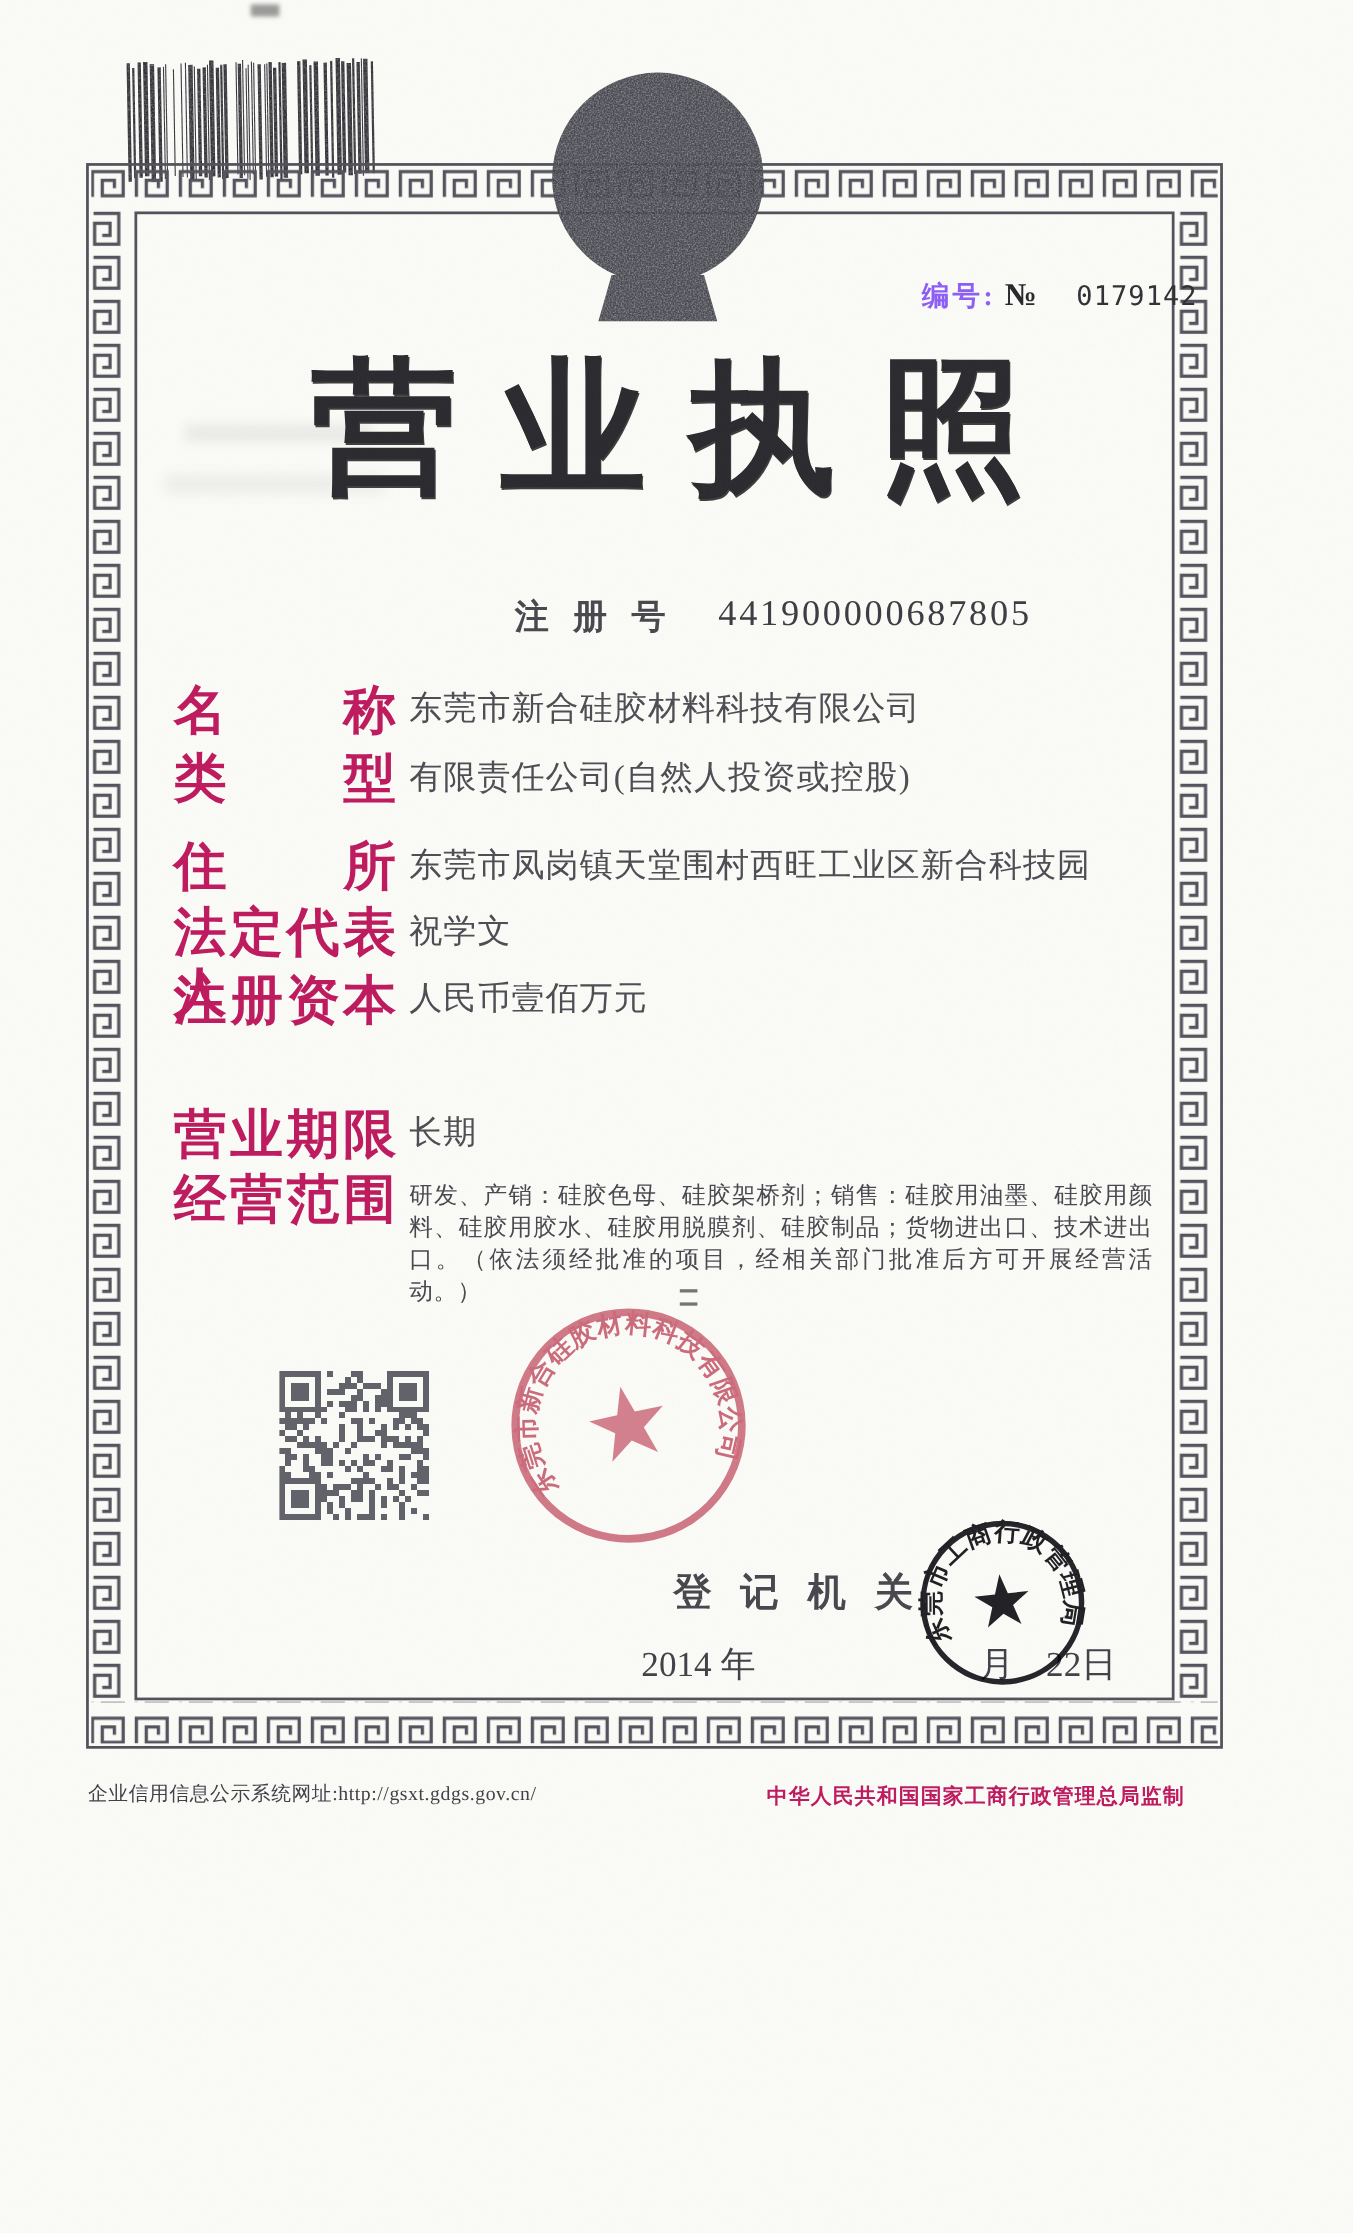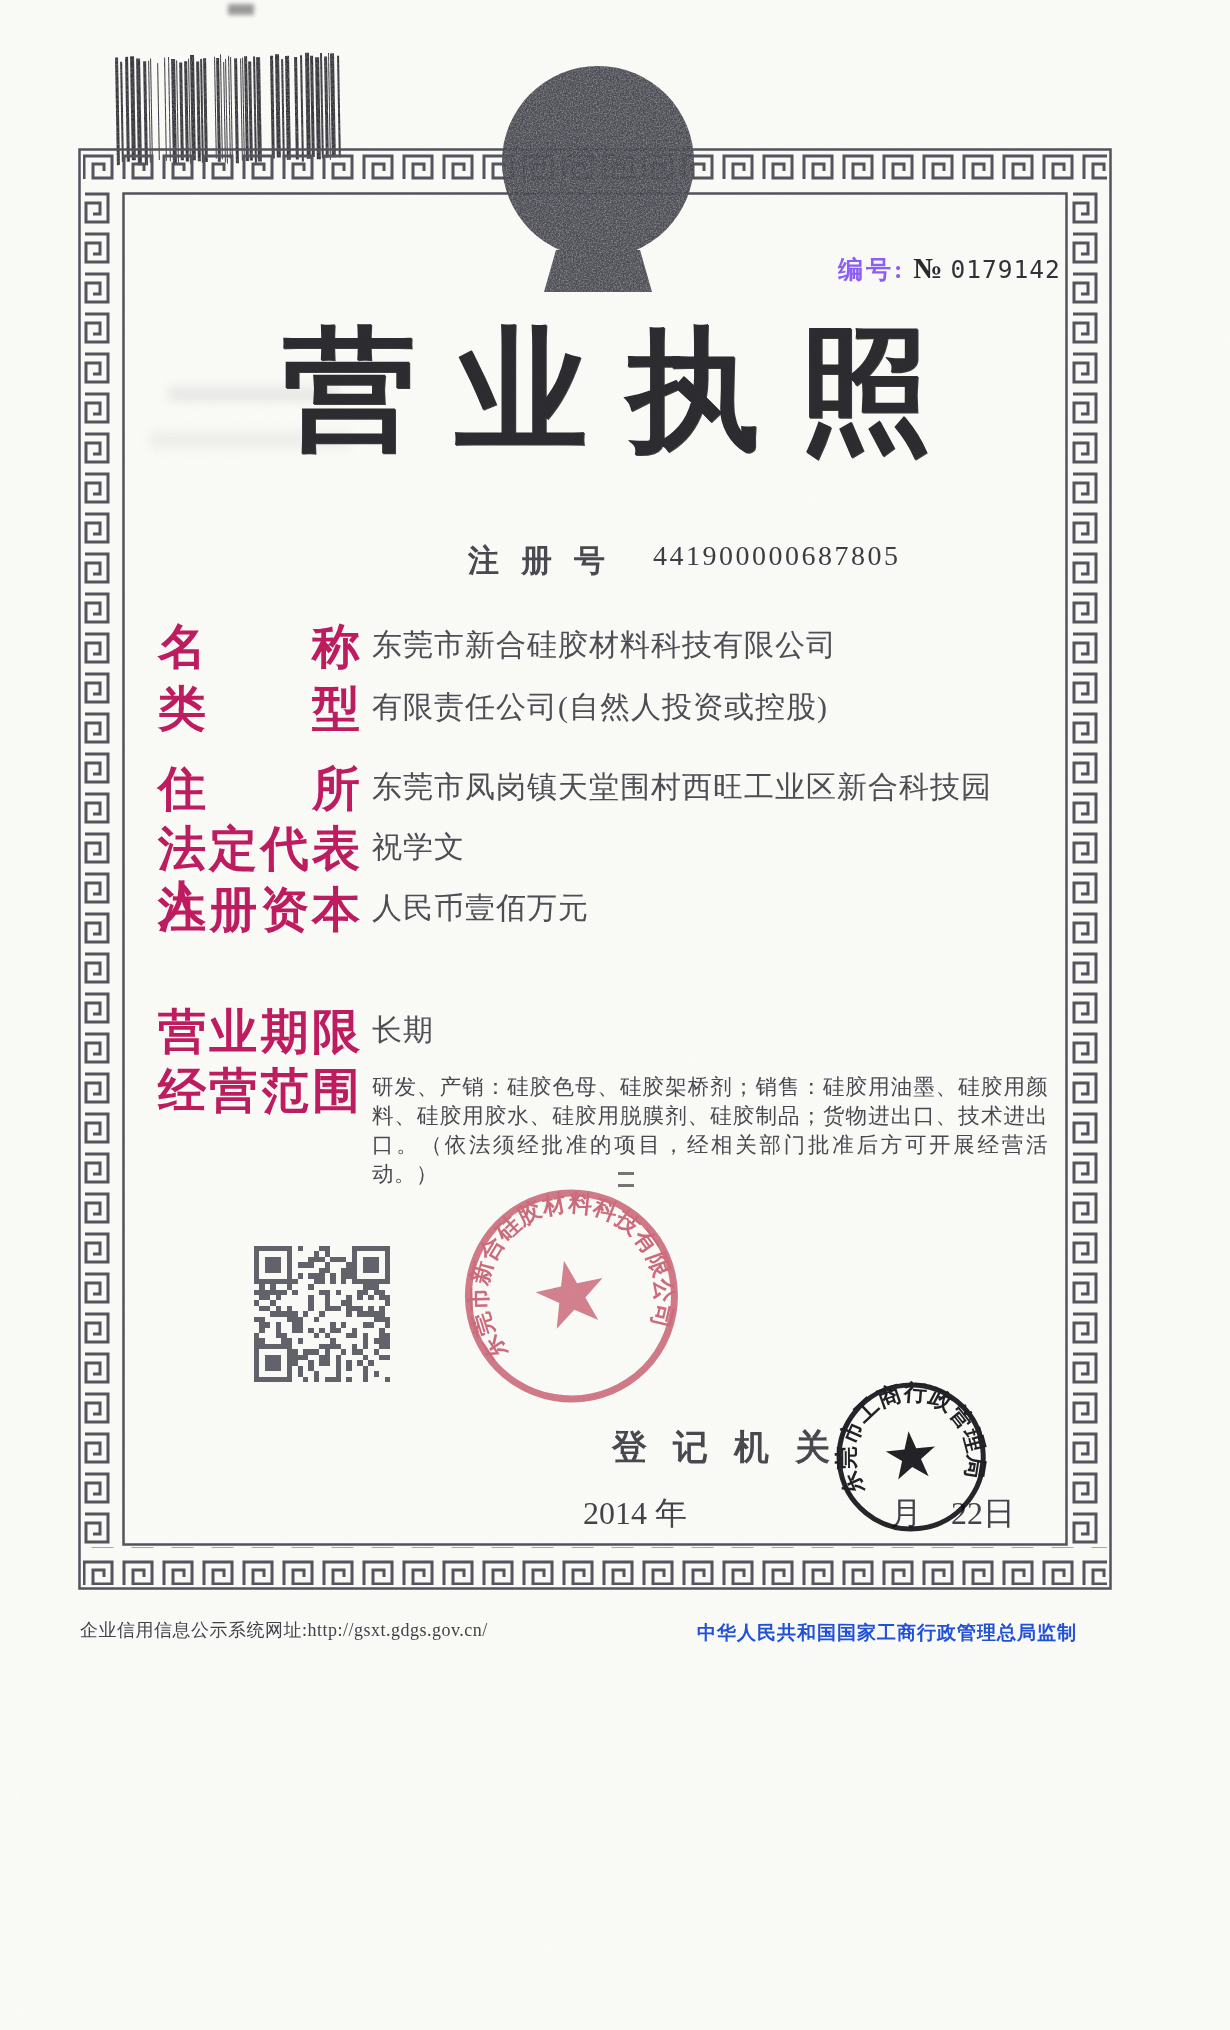--- a/index.html
+++ b/index.html
@@ -13,29 +13,29 @@
   .sm-ghost2{left:150px;top:432px;width:200px;height:16px;background:#777;filter:blur(6px);opacity:.10;}
   .sm-scope-end{left:618px;top:1172px;width:16px;height:9px;border-top:3px solid #3a3a3a;border-bottom:3px solid #3a3a3a;opacity:.7;z-index:2;}
 
   #barcode{left:112px;top:52px;width:235px;height:118px;transform:rotate(-1deg);}
   #frame{left:78px;top:148px;width:1034px;height:1442px;z-index:1;}
   #emblem{left:492px;top:62px;width:212px;height:238px;z-index:3;opacity:.94;}
 
   .serial{left:838px;top:252px;z-index:2;display:flex;align-items:baseline;gap:8px;white-space:nowrap;}
   .serial .s-label{font-size:25px;letter-spacing:3px;color:#8b5cf6;font-weight:600;}
   .serial .s-sym{font-size:29px;font-weight:700;color:#26262b;}
-  .serial .s-num{font-family:"DejaVu Sans Mono",monospace;font-size:24.5px;letter-spacing:1px;color:#2e2e34;}
+  .serial .s-num{font-family:"DejaVu Sans Mono",monospace;font-size:24.5px;letter-spacing:1px;color:#2e2e34;margin-left:28px;}
 
   .title{left:283px;top:320px;font-size:132px;line-height:1.05;font-weight:900;letter-spacing:40px;
          color:#28282d;font-family:"DejaVu Sans","Liberation Sans",sans-serif;white-space:nowrap;z-index:2;
          text-shadow:1px 1px 0 #3c3c3c;}
 
   .regno{left:468px;top:540px;z-index:2;display:flex;align-items:flex-start;gap:26px;white-space:nowrap;}
   .regno .r-label{font-size:31px;letter-spacing:22px;color:#46464d;font-weight:600;}
-  .regno .r-value{font-size:28px;letter-spacing:2.5px;color:#3a3a41;}
+  .regno .r-value{font-size:33px;letter-spacing:2.5px;color:#3a3a41;}
 
   .frow{position:absolute;left:158px;width:892px;display:flex;align-items:flex-start;z-index:2;}
   .flabel{width:202px;flex:none;font-size:48px;font-weight:700;color:#be185d;line-height:1.12;
           text-align:justify;text-align-last:justify;}
   .fvalue{margin-left:12px;padding-top:7px;font-size:30px;color:#4b4b52;letter-spacing:1px;line-height:1.2;}
   .r1{top:620px;} .r2{top:682px;} .r3{top:762px;} .r4{top:822px;}
   .r5{top:883px;} .r6{top:944px;} .r7{top:1005px;} .r8{top:1064px;}
   .fvalue.v-sm{font-size:21.5px;line-height:29px;width:676px;padding-top:9px;text-align:justify;
                color:#46464d;letter-spacing:.5px;font-weight:500;}
 
@@ -46,21 +46,21 @@
   #sealRegistrar{left:832px;top:1376px;width:158px;height:158px;z-index:5;mix-blend-mode:multiply;
                  transform:rotate(-6deg);}
 
   .registrar{left:612px;top:1424px;font-size:35px;letter-spacing:26px;color:#45454c;font-weight:600;
              white-space:nowrap;z-index:2;}
   .date{left:583px;top:1492px;width:470px;height:44px;z-index:2;font-size:32px;color:#3f3f46;}
   .date span{position:absolute;top:0;white-space:nowrap;}
   .d-year{left:0;} .d-month{left:307px;} .d-day{left:368px;}
 
   .footL{left:80px;top:1618px;font-size:18px;color:#3e3e45;letter-spacing:.5px;z-index:2;}
-  .footR{left:697px;top:1620px;font-size:19px;font-weight:700;color:#1d4ed8;letter-spacing:1px;z-index:2;text-align:right;}
+  .footR{left:697px;top:1620px;font-size:19px;font-weight:700;color:#be185d;letter-spacing:1px;z-index:2;text-align:right;}
 
   .grain{left:0;top:0;width:1230px;height:2030px;z-index:9;pointer-events:none;opacity:.05;}
 </style>
 </head>
 <body>
 
 <svg width="0" height="0" style="position:absolute" aria-hidden="true">
   <defs>
     <pattern id="gk" width="40" height="38" patternUnits="userSpaceOnUse">
       <path d="M6,31 L6,8 L34,8 L34,30 L15,30 L15,16 L26,16 L26,23" fill="none" stroke="#52525c" stroke-width="3"></path>

